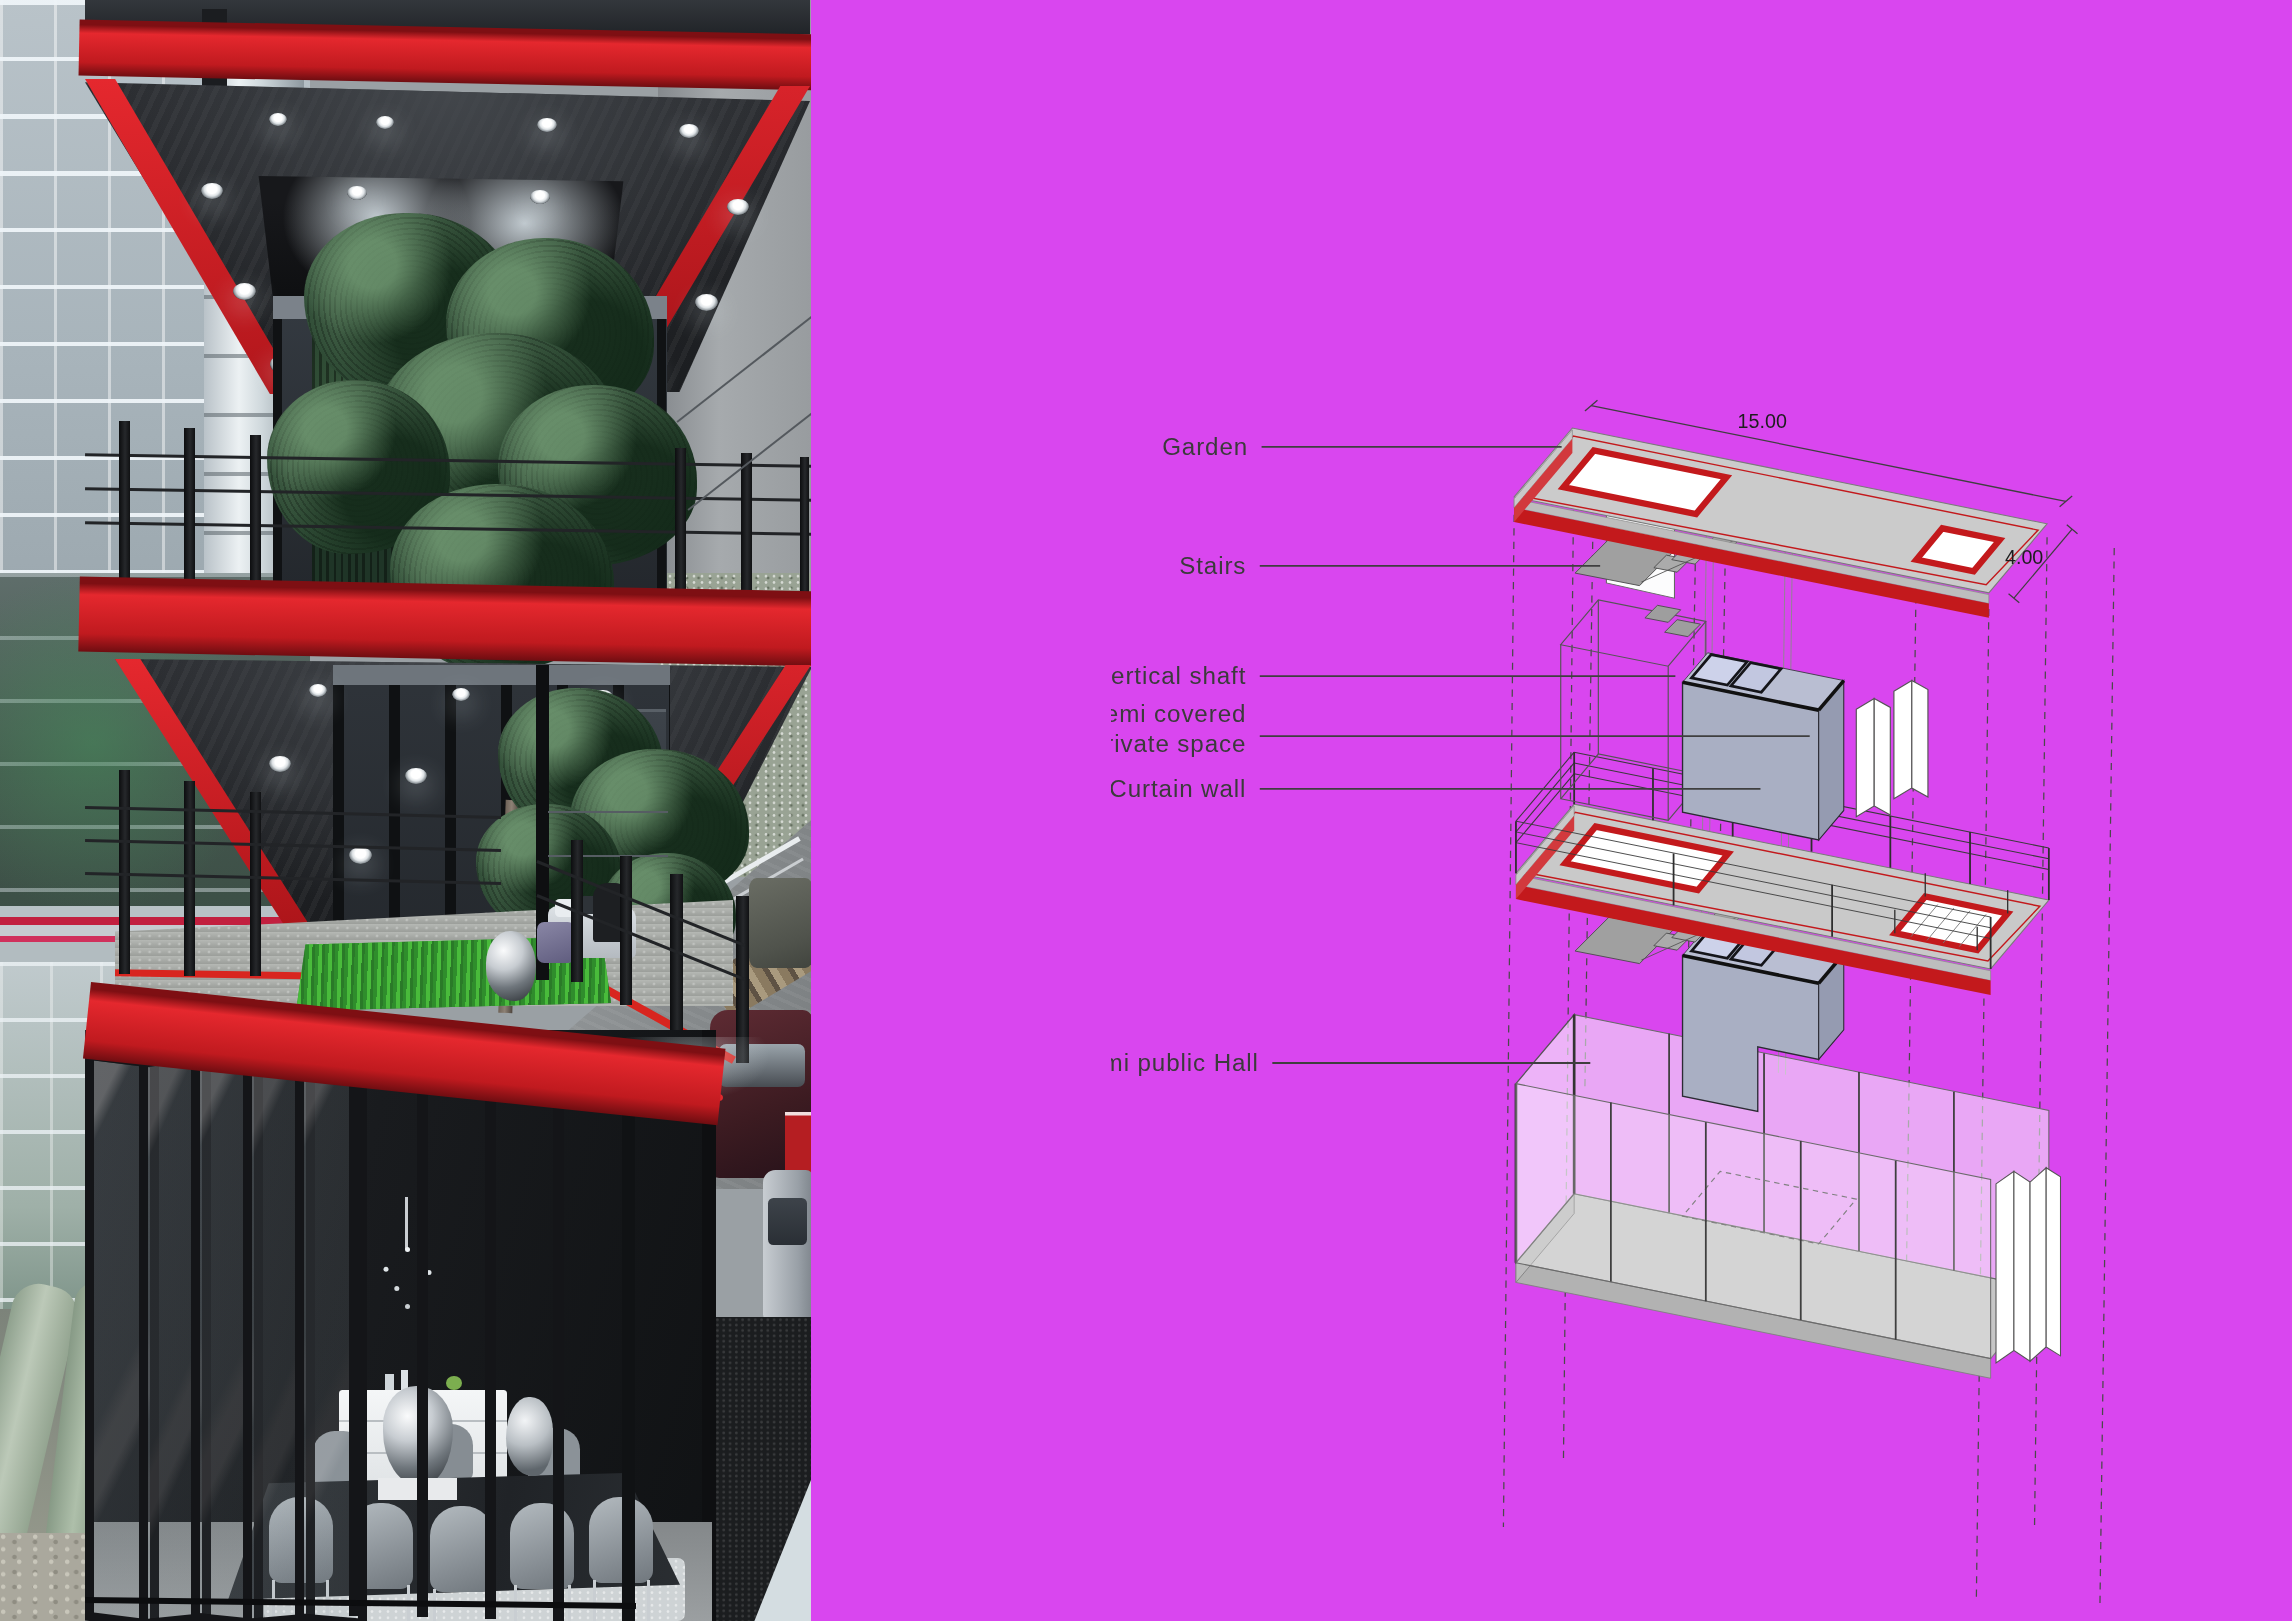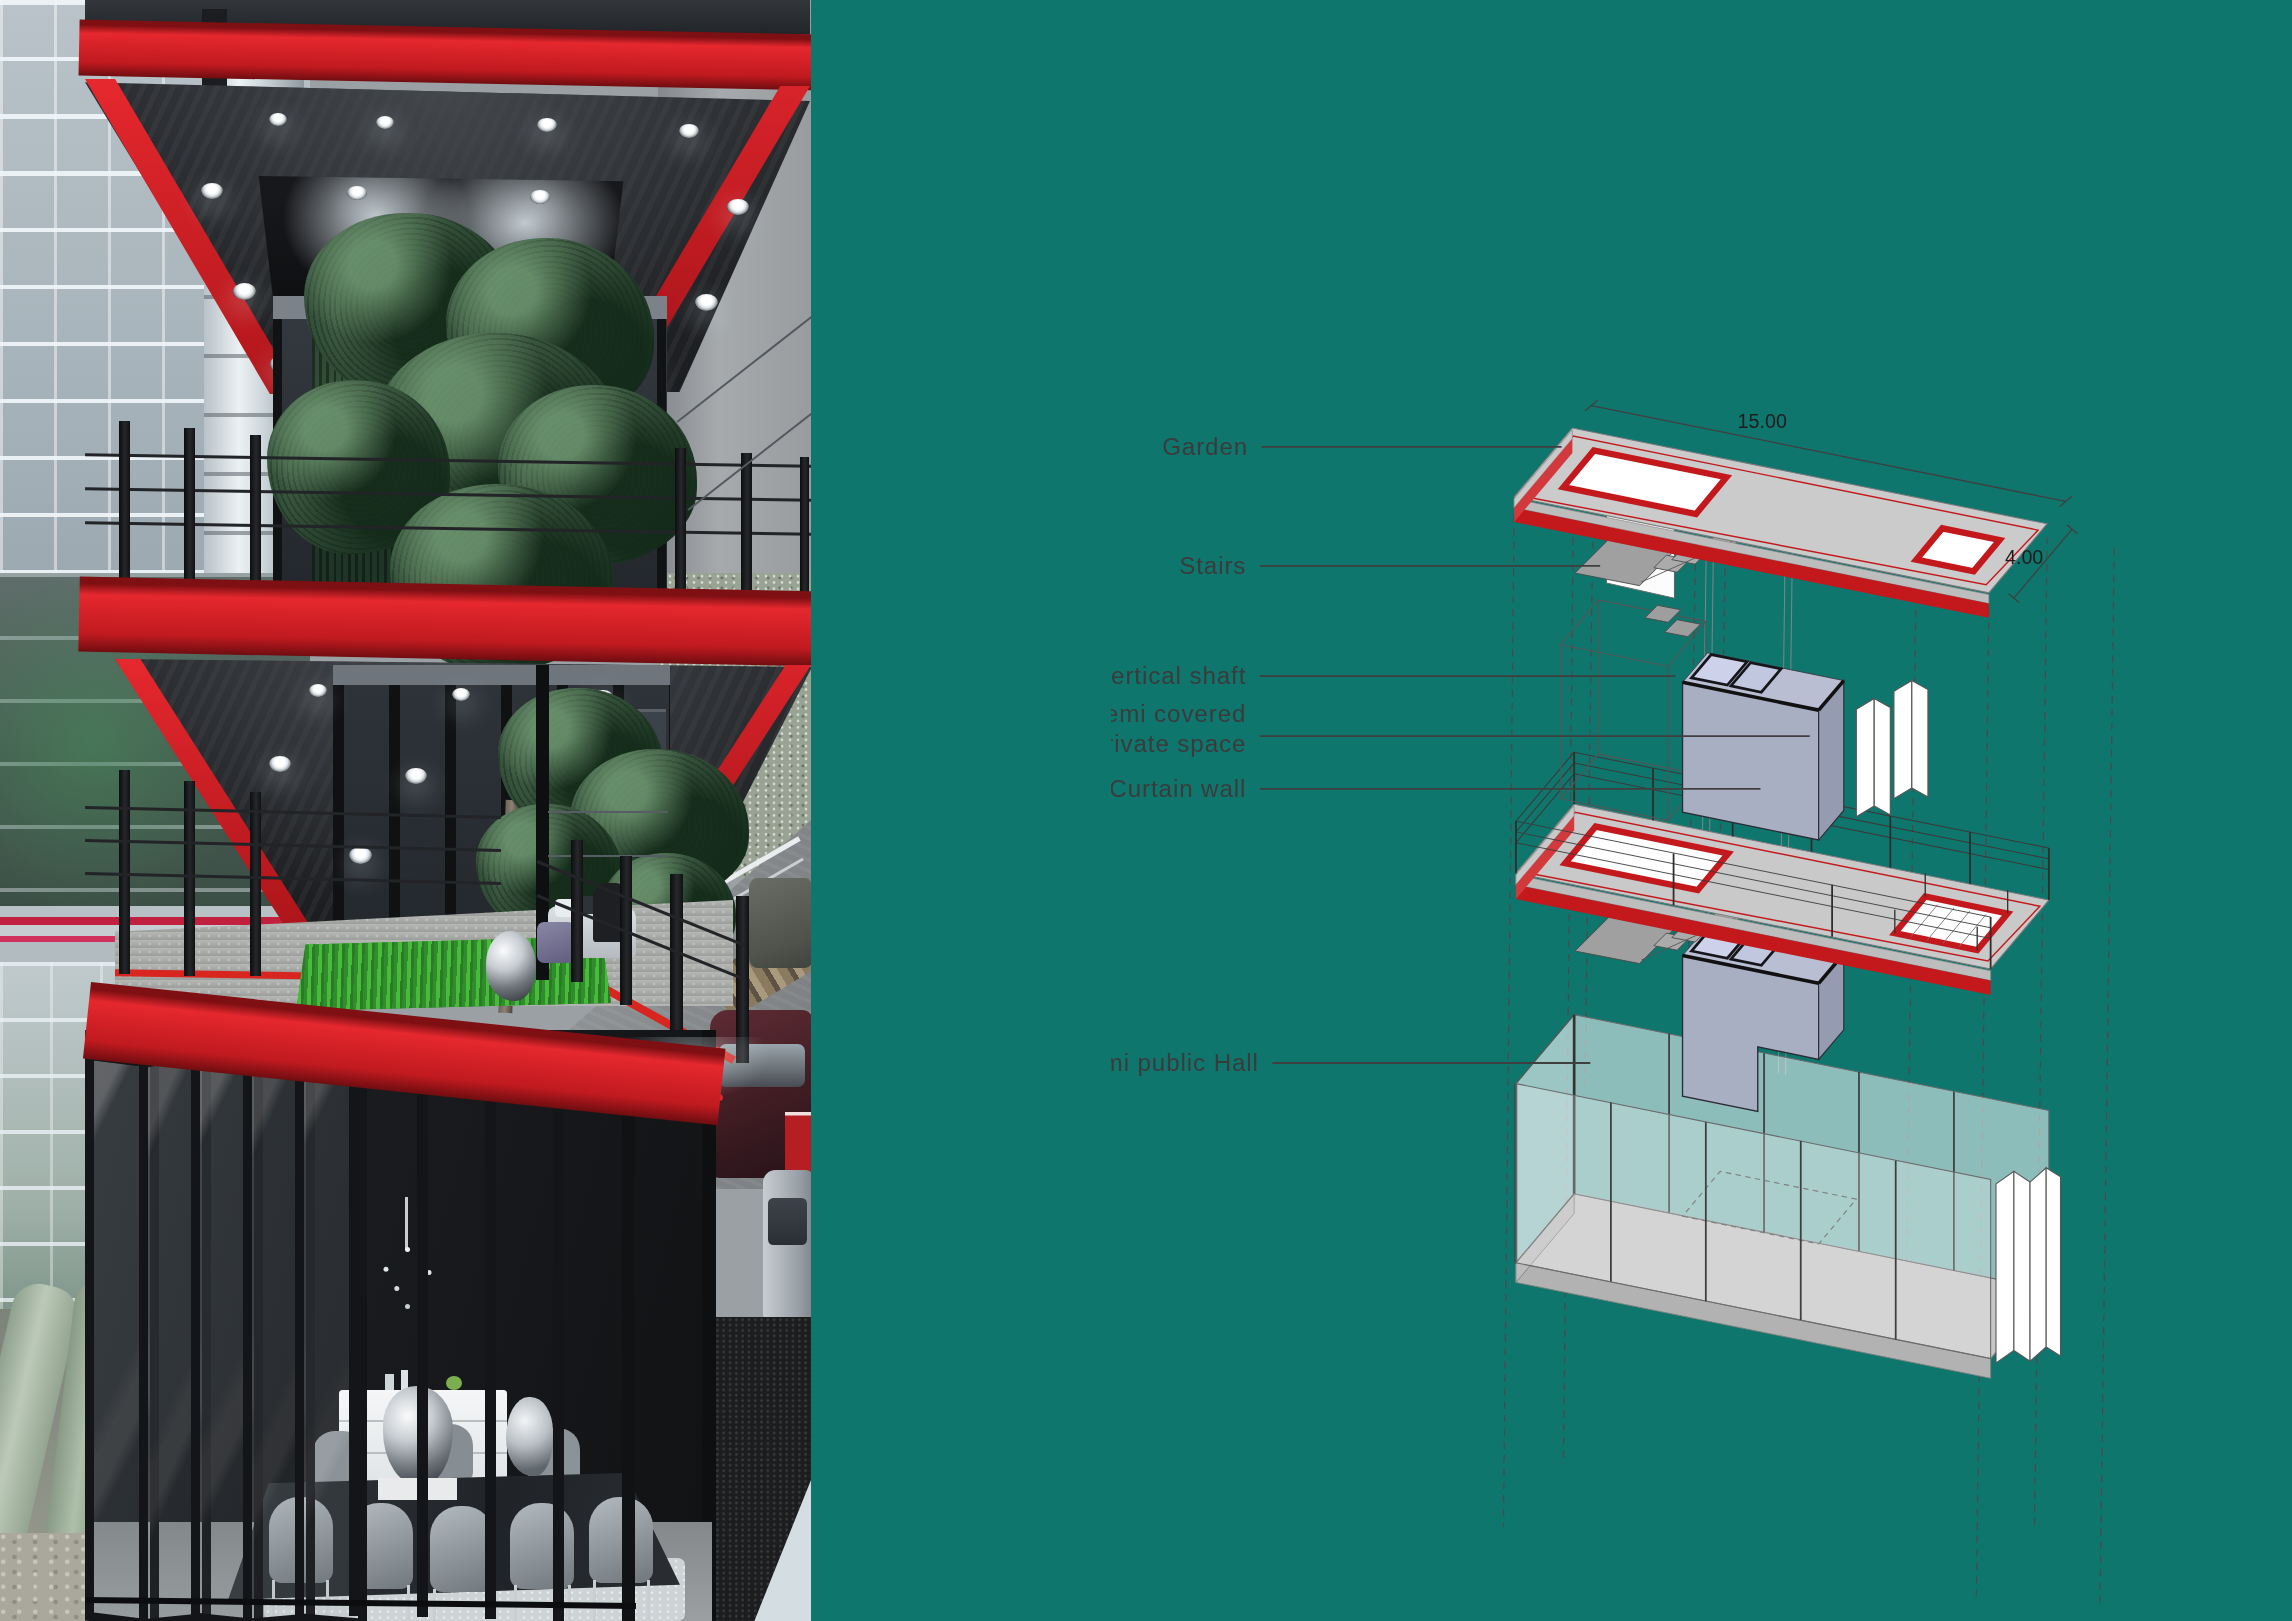--- a/index.html
+++ b/index.html
@@ -1,16 +1,16 @@
 <!DOCTYPE html>
 <html style="font-size:14.3px"><head>
 <meta charset="utf-8">
 <style>
   html,body{margin:0;padding:0;background:#fff;}
-  .board{position:relative;width:2293px;height:1621px;background:#0f766e;overflow:hidden;
+  .board{position:relative;width:2293px;height:1621px;background:#d946ef;overflow:hidden;
          font-family:"Liberation Sans",sans-serif;}
   
   .photo{position:absolute;left:0;top:0;width:811px;height:1621px;overflow:hidden;background:#9aa0a4;}
   .photo *{position:absolute;}
   .dl{border-radius:50%;
       background:radial-gradient(ellipse at 50% 38%, #ffffff 0 32%, #dde2e5 50%, #90979c 66%, #5a5f63 72%, rgba(0,0,0,0) 74%);
       box-shadow:0 9px 23px 5.4px rgba(232,240,246,.20);}
   .post{background:linear-gradient(90deg,#0c0d0f,#26282b 55%,#101113);}
   .cable{height:2.7px;background:#222427;}
   .blob{border-radius:48% 52% 55% 45% / 46% 54% 44% 56%;

